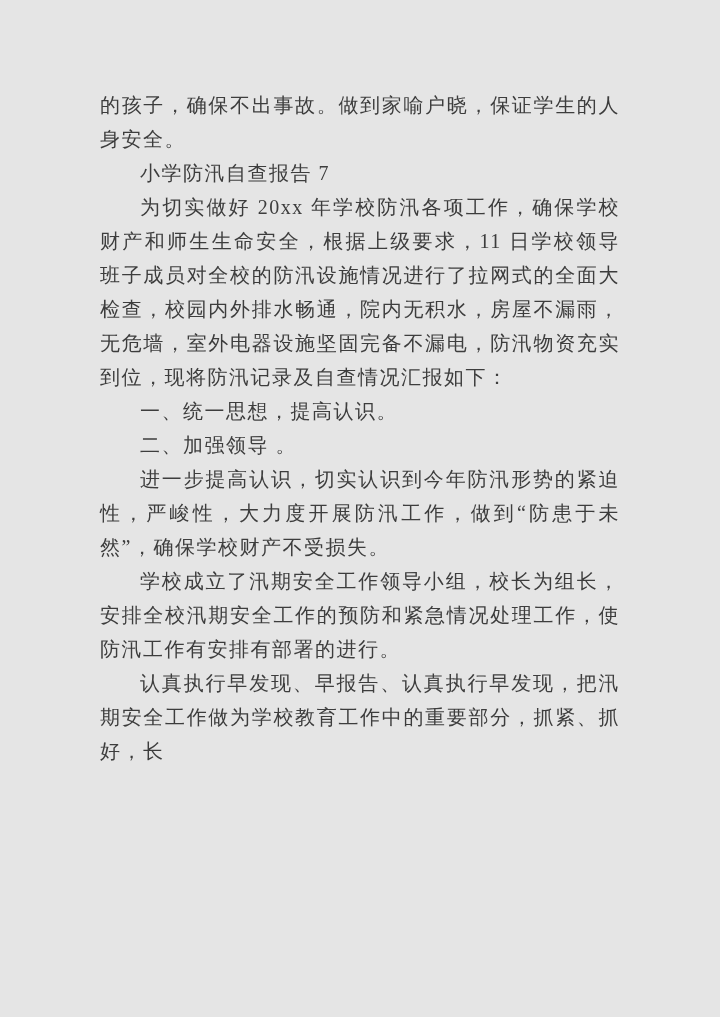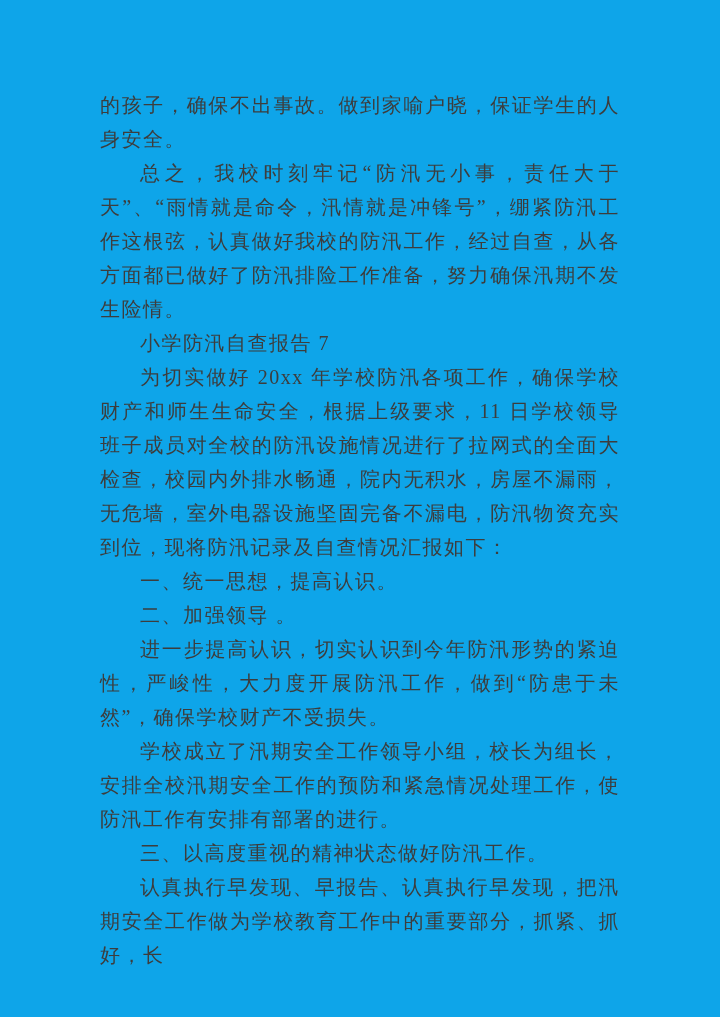--- a/index.html
+++ b/index.html
@@ -4,21 +4,21 @@
 <style>
   html, body {
     margin: 0;
     padding: 0;
     background: #ffffff;
   }
   .page {
     position: relative;
     width: 720px;
     height: 1017px;
-    background: #0ea5e9;
+    background: #e5e5e5;
     overflow: hidden;
   }
   .doc-content {
     position: absolute;
     left: 100px;
     top: 88px;
     width: 520px;
     font-family: "Liberation Serif", "DejaVu Serif", serif;
     font-size: 20px;
     line-height: 34px;
@@ -34,23 +34,21 @@
   .doc-content p.indent {
     text-indent: 2em;
   }
 </style>
 </head>
 <body>
 
 <div class="page">
   <div class="doc-content">
       <p>的孩子，确保不出事故。做到家喻户晓，保证学生的人身安全。</p>
-      <p class="indent">总之，我校时刻牢记“防汛无小事，责任大于天”、“雨情就是命令，汛情就是冲锋号”，绷紧防汛工作这根弦，认真做好我校的防汛工作，经过自查，从各方面都已做好了防汛排险工作准备，努力确保汛期不发生险情。</p>
       <p class="indent">小学防汛自查报告 7</p>
       <p class="indent">为切实做好 20xx 年学校防汛各项工作，确保学校财产和师生生命安全，根据上级要求，11 日学校领导班子成员对全校的防汛设施情况进行了拉网式的全面大检查，校园内外排水畅通，院内无积水，房屋不漏雨，无危墙，室外电器设施坚固完备不漏电，防汛物资充实到位，现将防汛记录及自查情况汇报如下：</p>
       <p class="indent">一、统一思想，提高认识。</p>
       <p class="indent">二、加强领导 。</p>
       <p class="indent">进一步提高认识，切实认识到今年防汛形势的紧迫性，严峻性，大力度开展防汛工作，做到“防患于未然”，确保学校财产不受损失。</p>
       <p class="indent">学校成立了汛期安全工作领导小组，校长为组长，安排全校汛期安全工作的预防和紧急情况处理工作，使防汛工作有安排有部署的进行。</p>
-      <p class="indent">三、以高度重视的精神状态做好防汛工作。</p>
       <p class="indent">认真执行早发现、早报告、认真执行早发现，把汛期安全工作做为学校教育工作中的重要部分，抓紧、抓好，长</p>
     </div>
 </div>
 
 </body></html>

